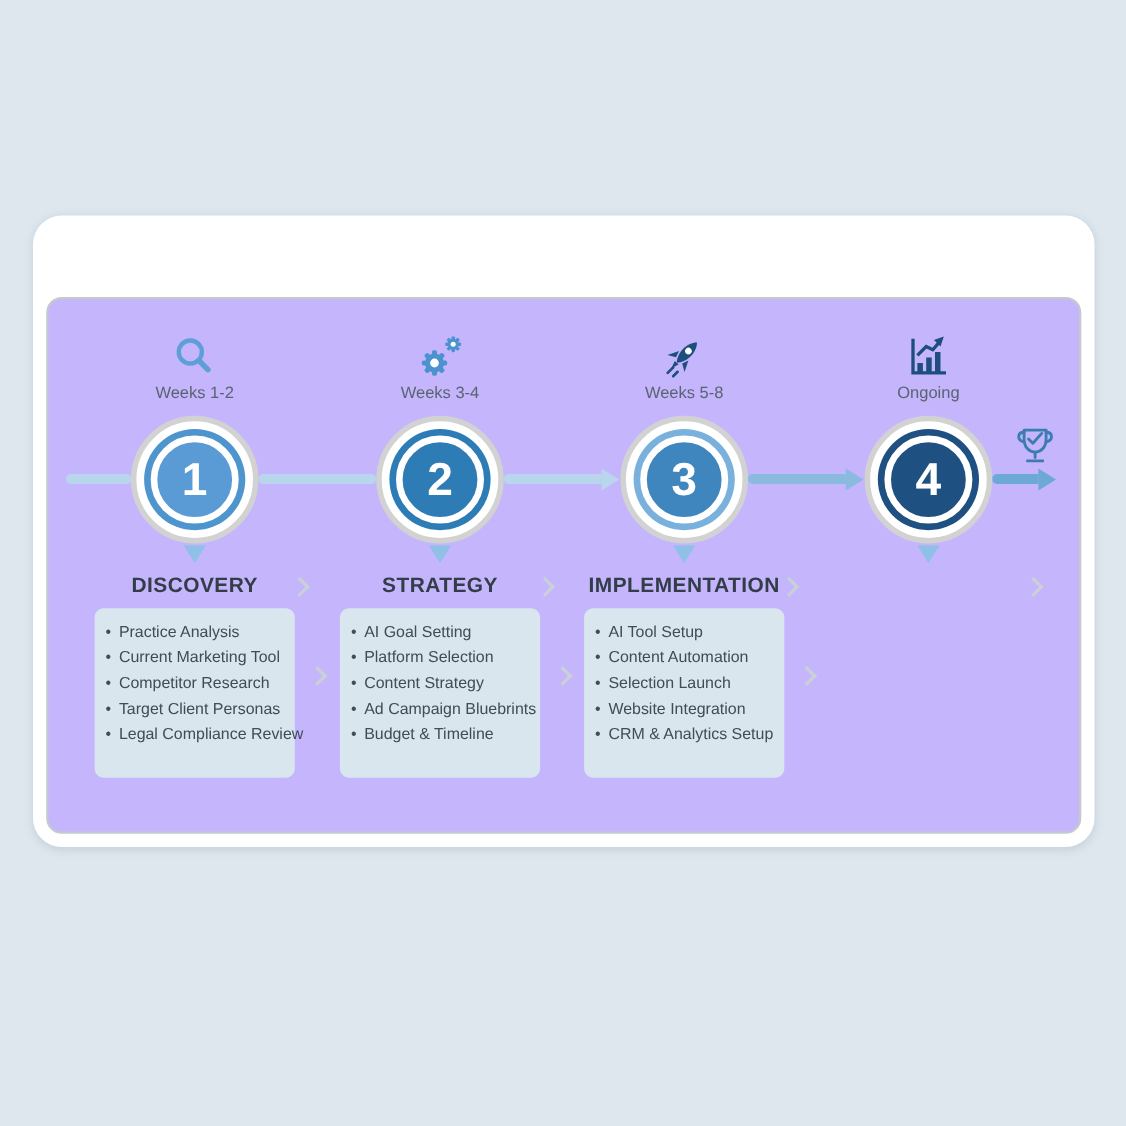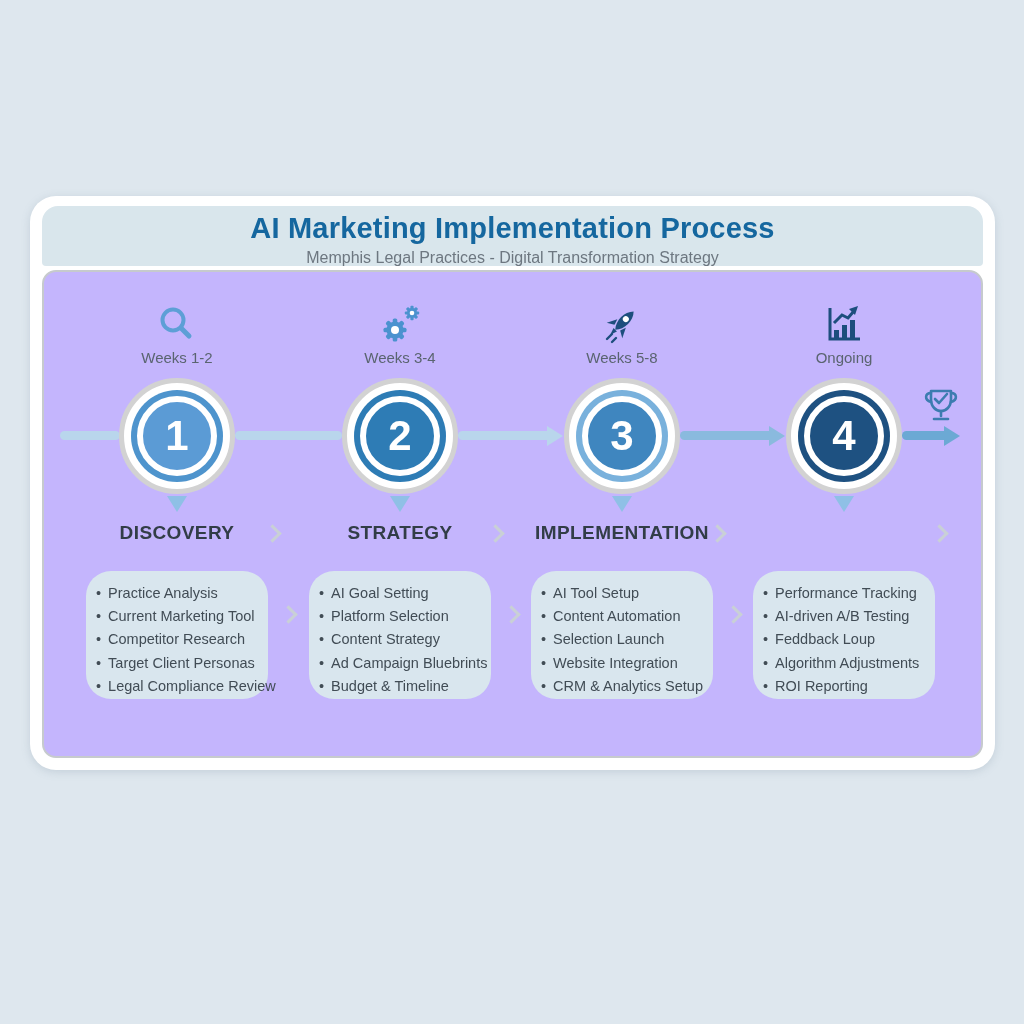--- a/index.html
+++ b/index.html
@@ -70,39 +70,35 @@
     position:absolute;top:220px;width:222px;text-align:center;
     font-size:19px;font-weight:700;color:#323d47;letter-spacing:.4px;
   }
   .chevron{
     position:absolute;width:10px;height:10px;
     border-top:3px solid #c9d0d6;border-right:3px solid #c9d0d6;
     transform:rotate(45deg);
   }
   .label-chevron{top:225px;left:200px;}
   .items-card{
-    position:absolute;top:269px;left:20px;width:162px;min-height:98px;
-    background:#d9e6ee;border-radius:25px;padding:11px 10px 1px 10px;
+    position:absolute;top:251px;left:20px;width:162px;min-height:98px;
+    background:#d9e6ee;border-radius:8px;padding:11px 10px 27px 10px;
   }
   .items-card ul{margin:0;padding:0;list-style:none;}
   .items-card li{
     font-size:14.5px;color:#414c55;line-height:1.6;white-space:nowrap;
   }
   .items-card li::before{content:"•";margin-right:7px;color:#414c55;}
   .card-chevron{top:336px;}
   .trophy-wrap{position:absolute;top:112px;left:874px;width:46px;height:46px;}
 </style>
 </head>
 <body>
 
 <div class="card">
-  <div class="header">
-    <div class="title">AI Marketing Implementation Process</div>
-    <div class="subtitle">Memphis Legal Practices - Digital Transformation Strategy</div>
-  </div>
 
   <div class="panel">
 
     <div class="seg seg-light" style="left:16px;width:60px;"></div>
     <div class="seg seg-light" style="left:191px;width:107px;"></div>
     <div class="seg seg-light" style="left:414px;width:89px;border-radius:5px 0 0 5px;"></div>
     <div class="arrowhead ah-light" style="left:503px;"></div>
     <div class="seg seg-mid" style="left:636px;width:89px;border-radius:5px 0 0 5px;"></div>
     <div class="arrowhead ah-mid" style="left:725px;"></div>
     <div class="seg seg-dark" style="left:858px;width:42px;border-radius:5px 0 0 5px;"></div>
@@ -235,29 +231,20 @@
         </svg>
       </div>
       <div class="weeks">Ongoing</div>
       <div class="circle-outer">
         <div class="circle-mid" style="background: rgb(30, 81, 129);">
           <div class="circle-inner" style="background: rgb(30, 81, 129);">4</div>
         </div>
       </div>
       <div class="pointer"></div>
       <span class="chevron label-chevron"></span>
-      <div class="items-card">
-        <ul>
-          <li>Performance Tracking</li>
-          <li>AI-driven A/B Testing</li>
-          <li>Feddback Loup</li>
-          <li>Algorithm Adjustments</li>
-          <li>ROI Reporting</li>
-        </ul>
-      </div>
     </div>
 
     <span class="chevron card-chevron" style="left:238px;"></span>
     <span class="chevron card-chevron" style="left:461px;"></span>
     <span class="chevron card-chevron" style="left:683px;"></span>
 
   </div>
 </div>
 
 </body></html>

